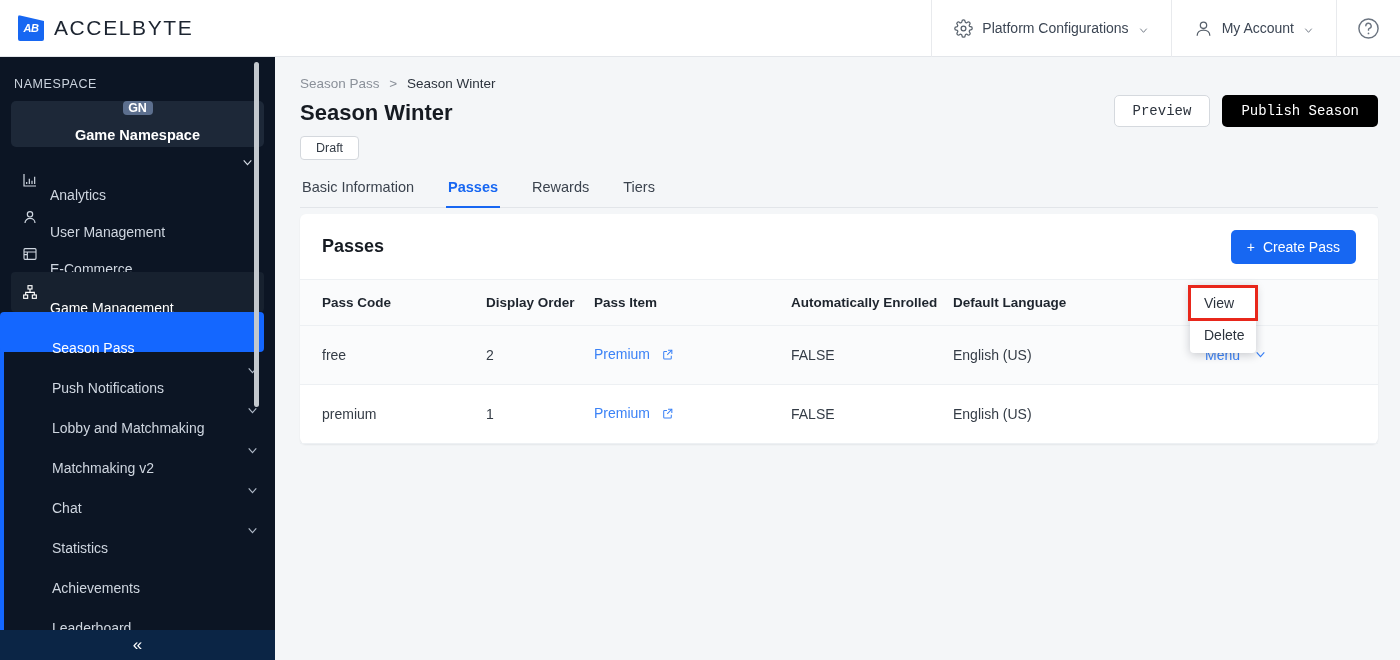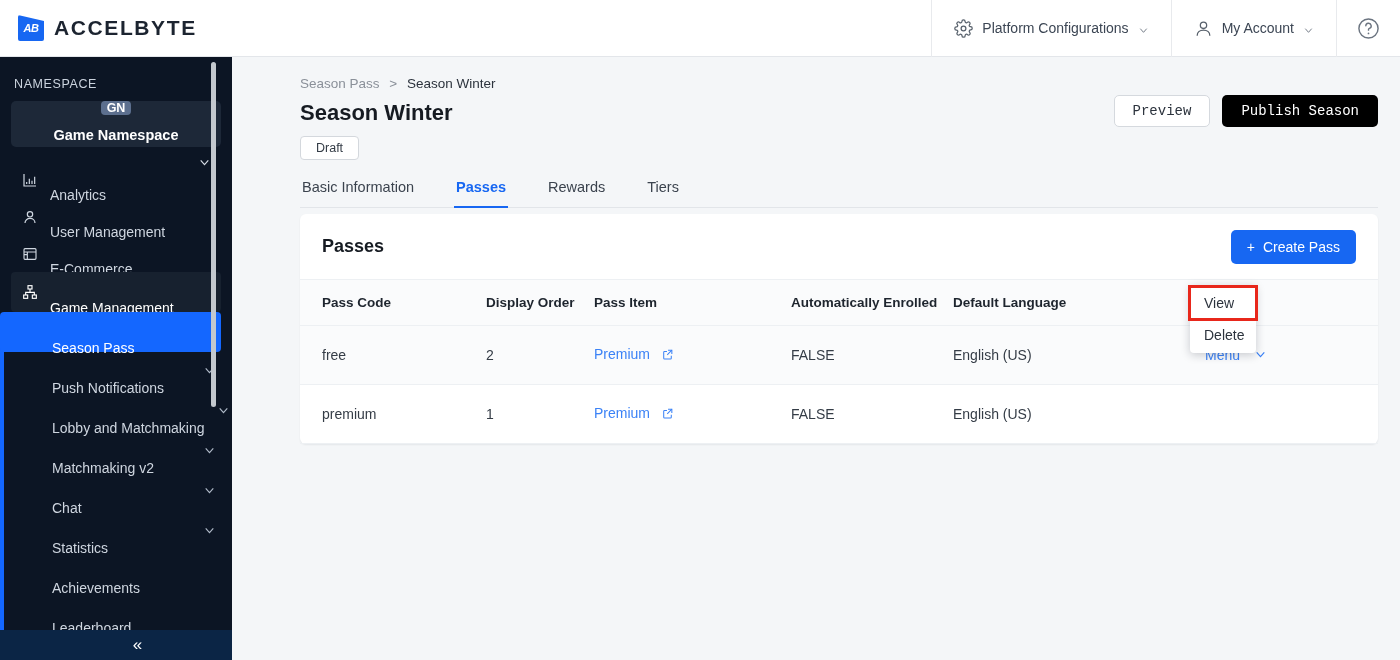--- a/index.html
+++ b/index.html
@@ -23,35 +23,35 @@
   }
   .brand-mark::after{
     content:""; position:absolute; left:0; top:0; width:0; height:0;
     border-left: 26px solid transparent; border-top: 6px solid #ffffff;
   }
   .brand-mark span {
     color:#fff; font-size: 11px; font-weight: 700; letter-spacing: -0.5px;
     position: relative; z-index:2; font-style: italic;
   }
   .brand-text {
-    font-size: 21px; letter-spacing: 1.6px; color: #1c2430; font-weight: 700;
+    font-size: 21px; letter-spacing: 1.6px; color: #1c2430; font-weight: 400;
   }
 
   .topbar-right { margin-left: auto; display: flex; align-items: center; height: 57px; }
   .tb-item {
     display: flex; align-items: center; gap: 9px; height: 57px; padding: 0 22px;
     border-left: 1px solid #e8eaed; color: #3c4654; font-size: 14px; cursor: pointer;
   }
   .tb-item.help { padding: 0 20px; }
   .chev-sm { width: 11px; height: 11px; display:inline-block; }
   .ico { width: 19px; height: 19px; display: inline-block; flex: none; }
 
   
   .sidebar {
-    position: absolute; left: 0; top: 57px; width: 232px; height: 603px;
+    position: absolute; left: 0; top: 57px; width: 275px; height: 603px;
     background: #0c1524; overflow: hidden; z-index: 20;
   }
   .ns-label {
     color: #cbd3de; font-size: 12.5px; letter-spacing: 0.6px;
     margin: 20px 0 10px 14px;
   }
   .ns-box {
     margin: 0 11px; height: 46px; background: #1d2838; border-radius: 5px;
     display: flex; align-items: center; padding: 0 12px; gap: 12px; cursor: pointer; flex-direction: column;
   }
@@ -122,21 +122,21 @@
   .top-actions { position: absolute; right: 22px; top: 38px; display: flex; gap: 12px; }
   .btn {
     font-size: 14px; border-radius: 5px; cursor: pointer; border: 1px solid transparent;
     padding: 12px 18px; height: 32px; display: flex; align-items: center; justify-content: center;
     font-family: Liberation Mono, monospace;
   }
   .btn-ghost { background: #fff; border-color: #d5d9de; color: #2c333d; }
   .btn-primary { background: #000000; color: #fff; }
 
   .tabs {
-    margin: 19px 0 0 25px; display: flex; gap: 38px;
+    margin: 19px 0 0 25px; display: flex; gap: 30px;
     border-bottom: 1px solid #e2e5e9; width: 1078px;
   }
   .tab {
     padding: 0 2px 11px 2px; font-size: 14.5px; color: #3b434e;
     cursor: pointer; border-bottom: 2.5px solid transparent; margin-bottom: -1px;
   }
   .tab.active { color: #1767F2; font-weight: 700; border-bottom-color: #1767F2; }
 
   .card {
     position: absolute; left: 25px; top: 157px; width: 1078px;

